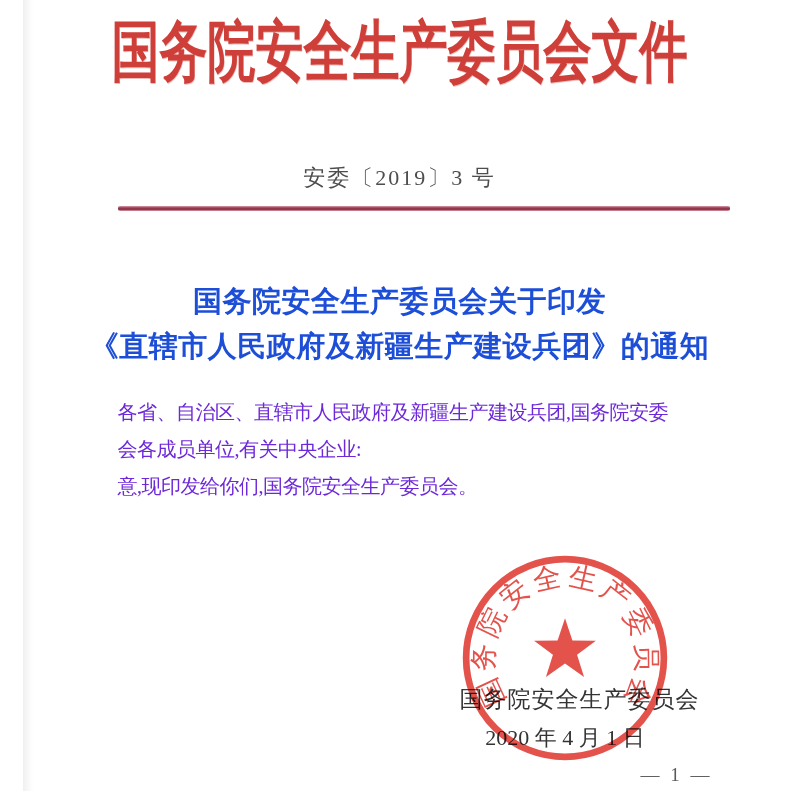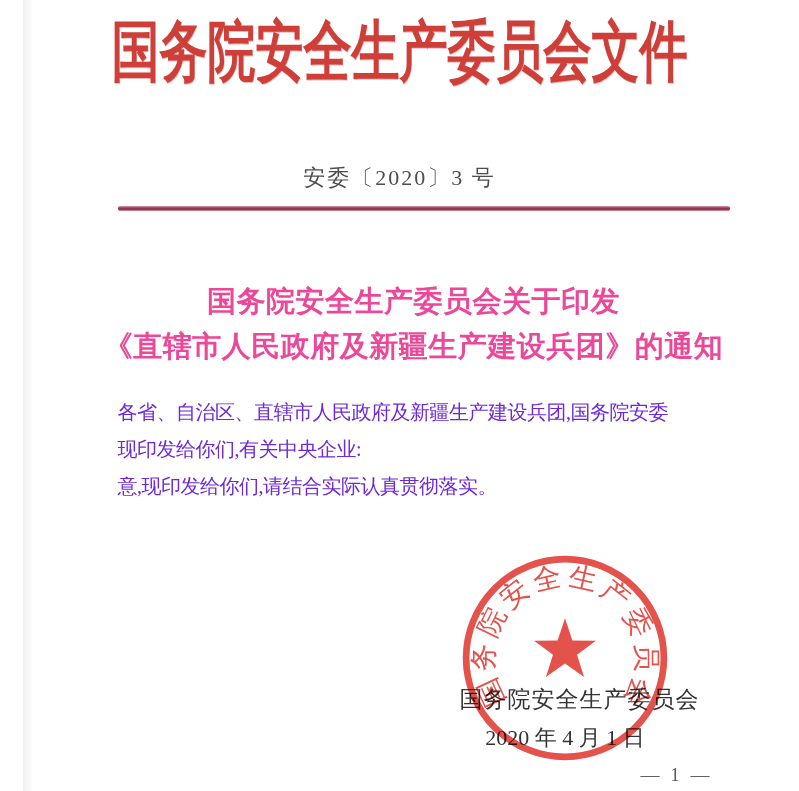--- a/index.html
+++ b/index.html
@@ -55,25 +55,25 @@
     top: 206px;
     left: 95px;
     width: 612px;
     height: 5px;
     background: linear-gradient(to bottom, #d99fb0, #93384c 40%, #93384c 70%, #d99fb0);
     border-radius: 2px;
   }
   .doc-title {
     position: absolute;
     top: 279px;
-    left: 14px;
+    left: 0;
     width: 100%;
     text-align: center;
     font-weight: bold;
-    color: #ec4899;
+    color: #1d4ed8;
     font-size: 29px;
     line-height: 45px;
     letter-spacing: 0.5px;
     white-space: nowrap;
   }
   .body-text {
     position: absolute;
     top: 394px;
     left: 95px;
     width: 616px;
@@ -136,33 +136,33 @@
     white-space: nowrap;
   }
 </style>
 </head>
 <body>
 
 <div class="page">
 
   <div class="doc-header">国务院安全生产委员会文件</div>
 
-  <div class="doc-number">安委〔2020〕3 号</div>
+  <div class="doc-number">安委〔2019〕3 号</div>
 
   <div class="red-line"></div>
 
   <div class="doc-title">
     <div>国务院安全生产委员会关于印发</div>
     <div>《直辖市人民政府及新疆生产建设兵团》的通知</div>
   </div>
 
   <div class="body-text">
     <div class="body-line">各省、自治区、直辖市人民政府及新疆生产建设兵团,国务院安委</div>
-    <div class="body-line">现印发给你们,有关中央企业:</div>
-    <div class="body-line">意,现印发给你们,请结合实际认真贯彻落实。</div>
+    <div class="body-line">会各成员单位,有关中央企业:</div>
+    <div class="body-line">意,现印发给你们,国务院安全生产委员会。</div>
   </div>
 
   <div class="signature">国务院安全生产委员会</div>
 
   <div class="sign-date">2020 年 4 月 1 日</div>
 
   <div class="seal">
     <svg viewBox="0 0 200 200" xmlns="http://www.w3.org/2000/svg">
       <circle cx="100" cy="100" r="96" fill="none" stroke-width="6.5" stroke="#e2453e"></circle>
       <polygon points="100,61.5 107.2,83.0 130,83.3 111.7,96.8 118.5,118.5 100,105.3 81.5,118.5 88.3,96.8 70,83.3 92.8,83.0" fill="#e2453e"></polygon>

